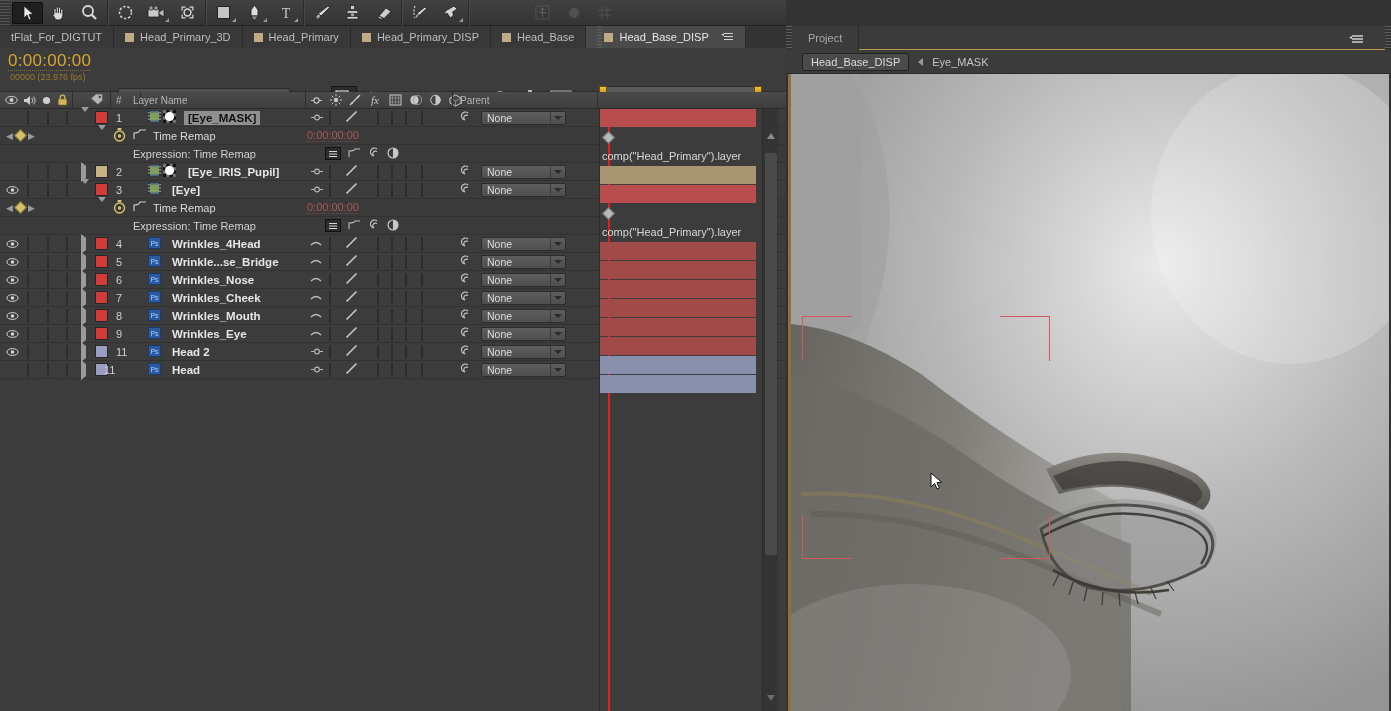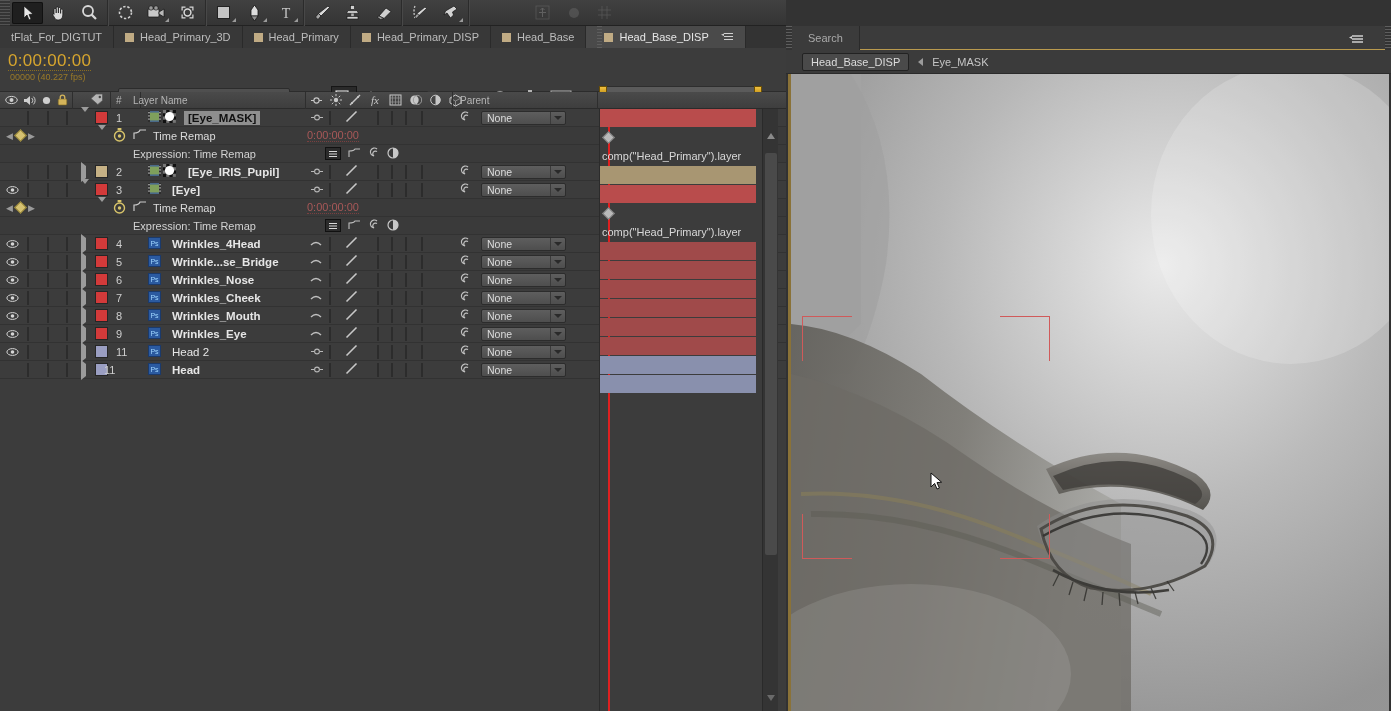--- a/index.html
+++ b/index.html
@@ -345,21 +345,21 @@
               <g stroke="#d0d0d0" stroke-width="1.2">
                 <path d="M3 1.5h9M3 4.5h9M3 7.5h9"></path>
               </g>
               <path d="M0 2.8L3 1.5v2.6z" fill="#d0d0d0"></path>
             </svg></span>
         </div>
       </div>
 
     <div class="tlhead">
       <div class="tcode">0:00:00:00</div>
-      <div class="tcsub">00000 (40.227 fps)</div>
+      <div class="tcsub">00000 (23.976 fps)</div>
     </div>
 
     <div class="tsearch">
       <svg width="11" height="11" viewBox="0 0 11 11">
           <circle cx="4.3" cy="4.3" r="3.2" fill="none" stroke="#d0d0d0" stroke-width="1.2"></circle>
           <line x1="6.6" y1="6.6" x2="9.6" y2="9.6" stroke="#d0d0d0" stroke-width="1.3"></line>
         </svg>
       <span class="caret" style="border-top-color:#c0c0c0"></span>
     </div>
 
@@ -1051,21 +1051,21 @@
           <span style="position:absolute;left:81px"><span class="arrowR"></span></span>
           <span class="swatch" style="position:absolute;left:95px;background:#9a9ec2"></span>
           <span class="num" style="position:absolute;left:116px">11</span>
           <span style="position:absolute;left:148px;display:flex;align-items:center;gap:2px">
             <span><svg width="13" height="12" viewBox="0 0 13 12">
                 <rect width="13" height="12" fill="#1b3a6b"></rect>
                 <rect x="1" y="1" width="11" height="10" fill="#2b5aa0"></rect>
                 <text x="6.5" y="9" text-anchor="middle" font-size="7" font-family="Liberation Sans, sans-serif" fill="#9fd6ff">Ps</text>
               </svg></span>
           </span>
-          <span class="lname" style="position:absolute;left:168px;font-weight:normal">Head 2</span>
+          <span class="lname" style="position:absolute;left:168px;font-weight:bold">Head 2</span>
           <span style="position:absolute;left:310px"><svg width="14" height="9" viewBox="0 0 14 9">
               <path d="M1 4.5h3M10 4.5h3" stroke="#b8b8b8" stroke-width="1.1"></path>
               <circle cx="7" cy="4.5" r="2.4" fill="none" stroke="#b8b8b8" stroke-width="1.1"></circle>
             </svg></span>
           <span style="position:absolute;left:329px"><span class="box"></span></span>
           <span style="position:absolute;left:345px"><svg width="13" height="13" viewBox="0 0 13 13">
               <line x1="1.5" y1="11.5" x2="11.5" y2="1.5" stroke="#c8c8c8" stroke-width="1.6"></line>
             </svg></span>
           <span style="position:absolute;left:377px"><span class="box"></span></span>
           <span style="position:absolute;left:391px"><span class="box"></span></span>
@@ -1150,21 +1150,21 @@
       <div class="triUp"></div>
       <div class="thumb"></div>
       <div class="triDn"></div>
     </div>
   </div>
 
   <div class="comp">
     <div class="comptabs">
       <div class="rgrip" style="height:24px;width:6px"></div>
       <div class="compTabB">
-        <span>Search</span>
+        <span>Project</span>
       </div>
       <div class="tabrest">
         <span class="panelmenu">
           <svg width="14" height="11" viewBox="0 0 14 11">
               <g stroke="#d0d0d0" stroke-width="1.3">
                 <path d="M3 2h11M3 5h11M3 8h11"></path>
               </g>
               <path d="M0 3.5 L3 2 v3z" fill="#d0d0d0"></path>
             </svg>
         </span>

